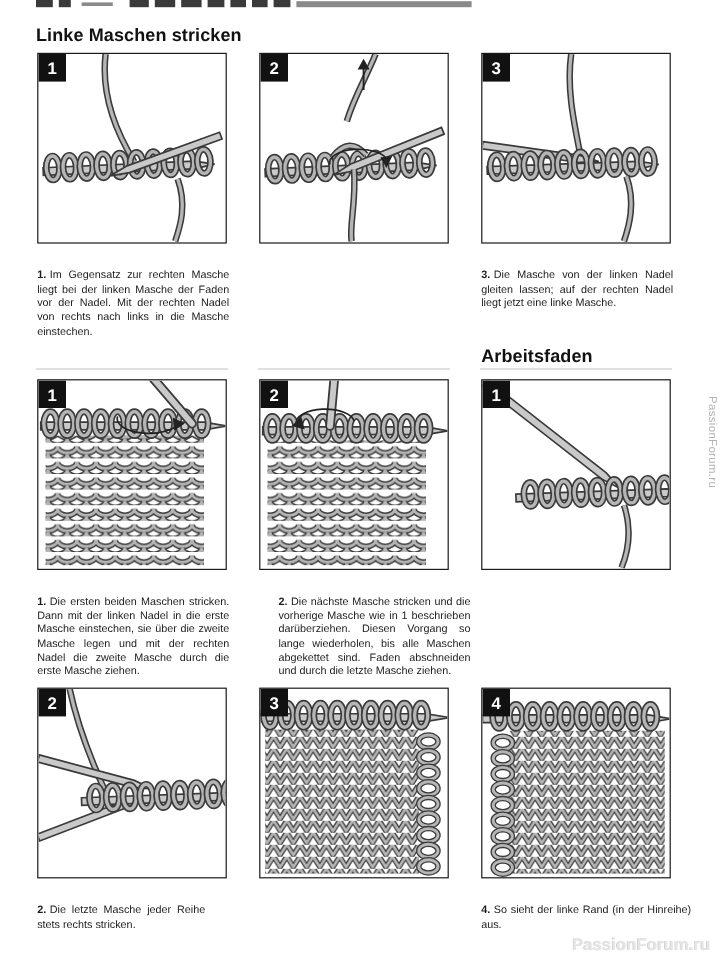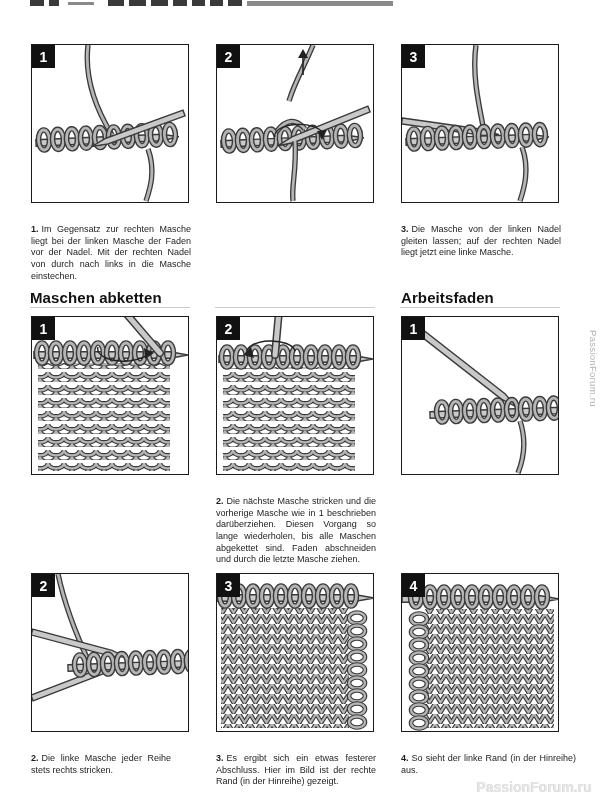--- a/index.html
+++ b/index.html
@@ -91,20 +91,21 @@
     <div class="b" style="width:16px"></div>
       <div class="b" style="width:17px"></div>
       <div class="b" style="width:17px"></div>
     <div class="b" style="width:14px"></div>
       <div class="b" style="width:13px"></div>
       <div class="b" style="width:13px"></div>
     <div class="b" style="width:14px"></div>
     <div class="band" style="width:146px;margin-top:1px"></div>
   </div>
 
+  <h2 class="sec" style="left:30px;top:21px">Linke Maschen stricken</h2>
 
   <div class="panel" style="left:31px;top:44px">
     <div class="badge">1</div>
     <svg width="156" height="157" viewBox="0 0 156 157">
       <path d="M56,0 C52,34 64,64 80,90" fill="none" stroke="#3a3a3a" stroke-width="5.4"></path>
       <path d="M56,0 C52,34 64,64 80,90" fill="none" stroke="#b5b5b5" stroke-width="2.8"></path>
       <use href="#needleH" transform="translate(4,98) rotate(-2.5)"></use>
       <use href="#looprow" transform="translate(12,95) rotate(-2.5)"></use>
       <use href="#needleD" transform="translate(152,68) rotate(160)"></use>
       <path d="M116,104 C124,126 118,144 114,156" fill="none" stroke="#3a3a3a" stroke-width="5.4"></path>
@@ -138,27 +139,26 @@
       <path d="M74,0 C70,28 76,56 82,86" fill="none" stroke="#b5b5b5" stroke-width="2.8"></path>
       <use href="#needleD" transform="translate(0,76) rotate(8)"></use>
       <use href="#needleH" transform="translate(4,97) rotate(-2)"></use>
       <use href="#looprow" transform="translate(12,94) rotate(-2)"></use>
       <path d="M120,102 C128,124 122,144 118,156" fill="none" stroke="#3a3a3a" stroke-width="5.4"></path>
       <path d="M120,102 C128,124 122,144 118,156" fill="none" stroke="#b5b5b5" stroke-width="2.8"></path>
     </svg>
   </div>
 
   <p class="cap" style="left:31px;top:215px">
-    <span class="n">1.</span><span>Im Gegensatz zur rechten Masche liegt bei der linken Masche der Faden vor der Nadel. Mit der rechten Nadel von durch nach links in die Masche einstechen.</span>
+    <span class="n">1.</span><span>Im Gegensatz zur rechten Masche liegt bei der linken Masche der Faden vor der Nadel. Mit der rechten Nadel von rechts nach links in die Masche einstechen.</span>
   </p>
   <p class="cap" style="left:401px;top:215px">
     <span class="n">3.</span><span>Die Masche von der linken Nadel gleiten lassen; auf der rechten Nadel liegt jetzt eine linke Masche.</span>
   </p>
 
-  <h2 class="sec" style="left:30px;top:289px">Maschen abketten</h2>
   <h2 class="sec" style="left:401px;top:289px">Arbeitsfaden</h2>
   <div class="rule" style="left:30px;top:307px"></div>
   <div class="rule" style="left:215px;top:307px"></div>
   <div class="rule" style="left:400px;top:307px"></div>
 
   <div class="panel" style="left:31px;top:316px">
     <div class="badge">1</div>
     <svg width="156" height="157" viewBox="0 0 156 157">
       <rect x="6" y="46" width="132" height="108" fill="url(#garter)"></rect>
       <use href="#needleH" transform="translate(2,38) scale(1.08,1)"></use>
@@ -187,21 +187,24 @@
     <div class="badge">1</div>
     <svg width="156" height="157" viewBox="0 0 156 157">
       <use href="#needleH" transform="translate(2,2) rotate(38)"></use>
       <use href="#needleH" transform="translate(28,98) rotate(-2)"></use>
       <use href="#looprow" transform="translate(40,95) rotate(-2)"></use>
       <path d="M118,104 C126,128 120,146 116,156" fill="none" stroke="#3a3a3a" stroke-width="5.4"></path>
       <path d="M118,104 C126,128 120,146 116,156" fill="none" stroke="#b5b5b5" stroke-width="2.8"></path>
     </svg>
   </div>
 
-  <p class="cap" style="left:216px;top:487px">
+  <p class="cap" style="left:31px;top:487px">
+    <span class="n">1.</span><span>Die ersten beiden Maschen stricken. Dann mit der linken Nadel in die erste Masche einstechen, sie über die zweite Masche legen und mit der rechten Nadel die zweite Masche durch die erste Masche ziehen.</span>
+  </p>
+  <p class="cap" style="left:232px;top:487px">
     <span class="n">2.</span><span>Die nächste Masche stricken und die vorherige Masche wie in 1 beschrieben darüberziehen. Diesen Vorgang so lange wiederholen, bis alle Maschen abgekettet sind. Faden abschneiden und durch die letzte Masche ziehen.</span>
   </p>
 
   <div class="panel" style="left:31px;top:573px">
     <div class="badge">2</div>
     <svg width="156" height="157" viewBox="0 0 156 157">
       <path d="M26,0 C32,28 44,60 56,86" fill="none" stroke="#3a3a3a" stroke-width="5.4"></path>
       <path d="M26,0 C32,28 44,60 56,86" fill="none" stroke="#b5b5b5" stroke-width="2.8"></path>
       <use href="#needleD" transform="translate(0,58) rotate(15)"></use>
       <use href="#needleD" transform="translate(0,124) rotate(-21)"></use>
@@ -226,24 +229,21 @@
       <path d="M10,0 C8,8 10,16 13,24" fill="none" stroke="#3a3a3a" stroke-width="5.4"></path>
       <path d="M10,0 C8,8 10,16 13,24" fill="none" stroke="#b5b5b5" stroke-width="2.8"></path>
       <rect x="22" y="35" width="130" height="119" fill="url(#stock)"></rect>
       <use href="#needleH" transform="translate(0,25) scale(1.1,1)"></use>
       <use href="#looprow" transform="translate(14,23)"></use>
       <use href="#braidcol" transform="translate(17,45)"></use>
     </svg>
   </div>
 
   <p class="cap" style="left:31px;top:744px;width:140px">
-    <span class="n">2.</span><span>Die linke Masche jeder Reihe stets rechts stricken.</span>
-  </p>
-  <p class="cap" style="left:216px;top:744px">
-    <span class="n">3.</span><span>Es ergibt sich ein etwas festerer Abschluss. Hier im Bild ist der rechte Rand (in der Hinreihe) gezeigt.</span>
+    <span class="n">2.</span><span>Die letzte Masche jeder Reihe stets rechts stricken.</span>
   </p>
   <p class="cap" style="left:401px;top:744px;width:175px">
     <span class="n">4.</span><span>So sieht der linke Rand (in der Hinreihe) aus.</span>
   </p>
 
   <div class="wm-side">PassionForum.ru</div>
   <div class="wm-bottom">PassionForum.ru</div>
 
 </div>
 

